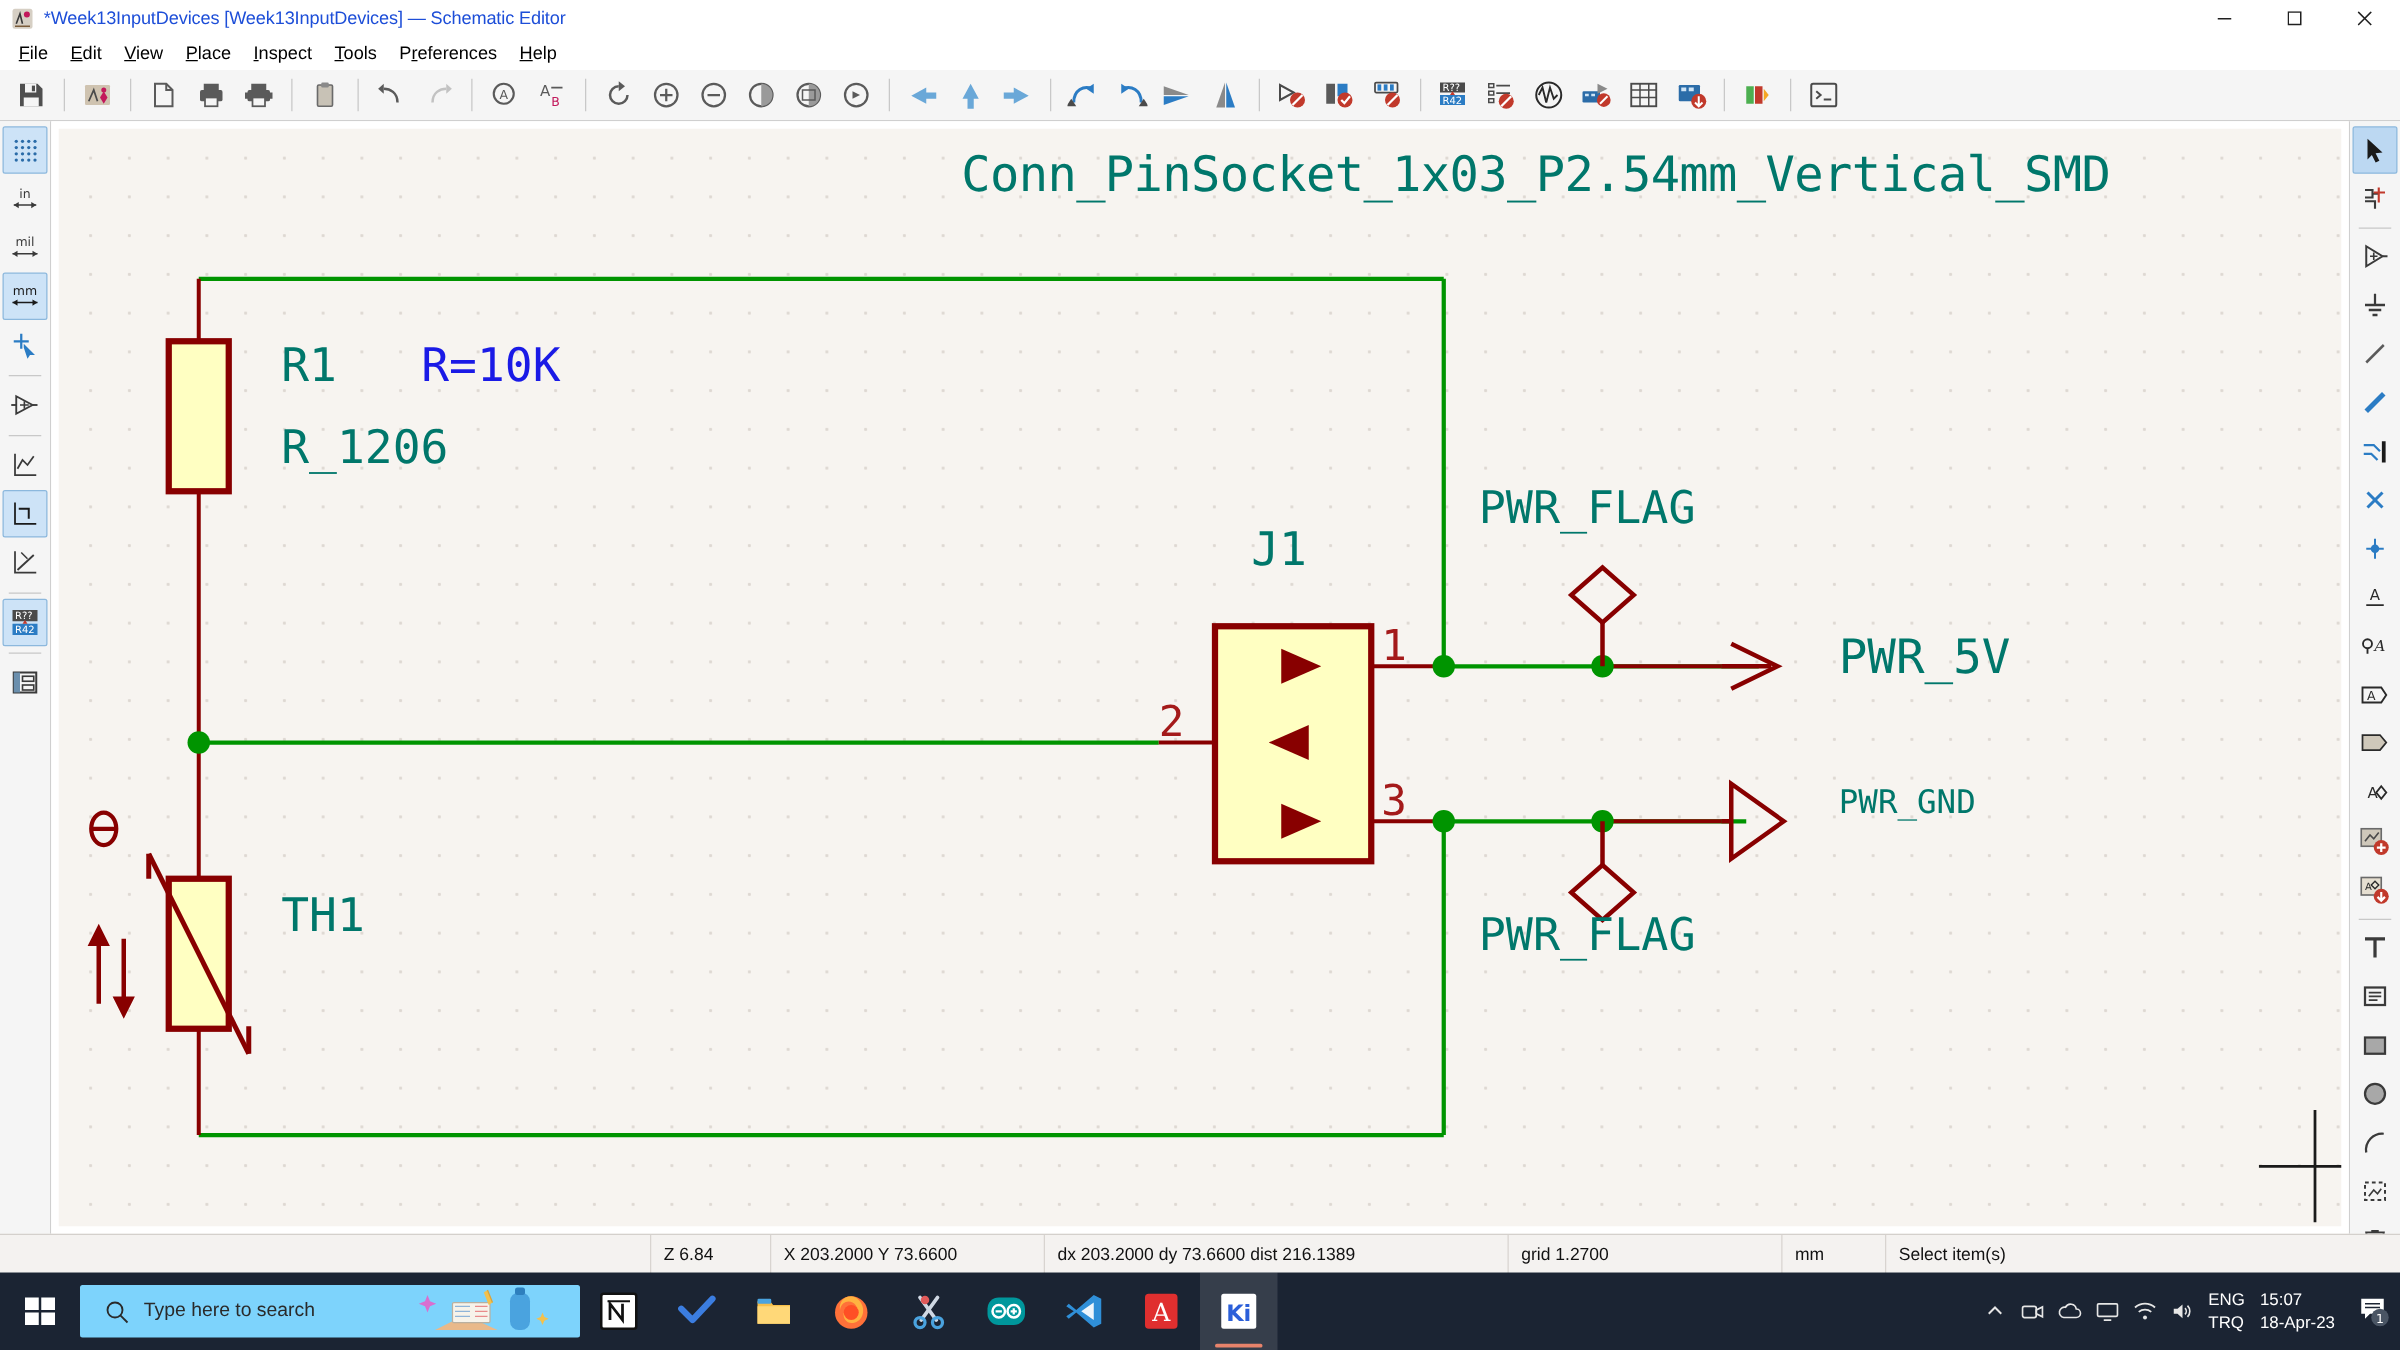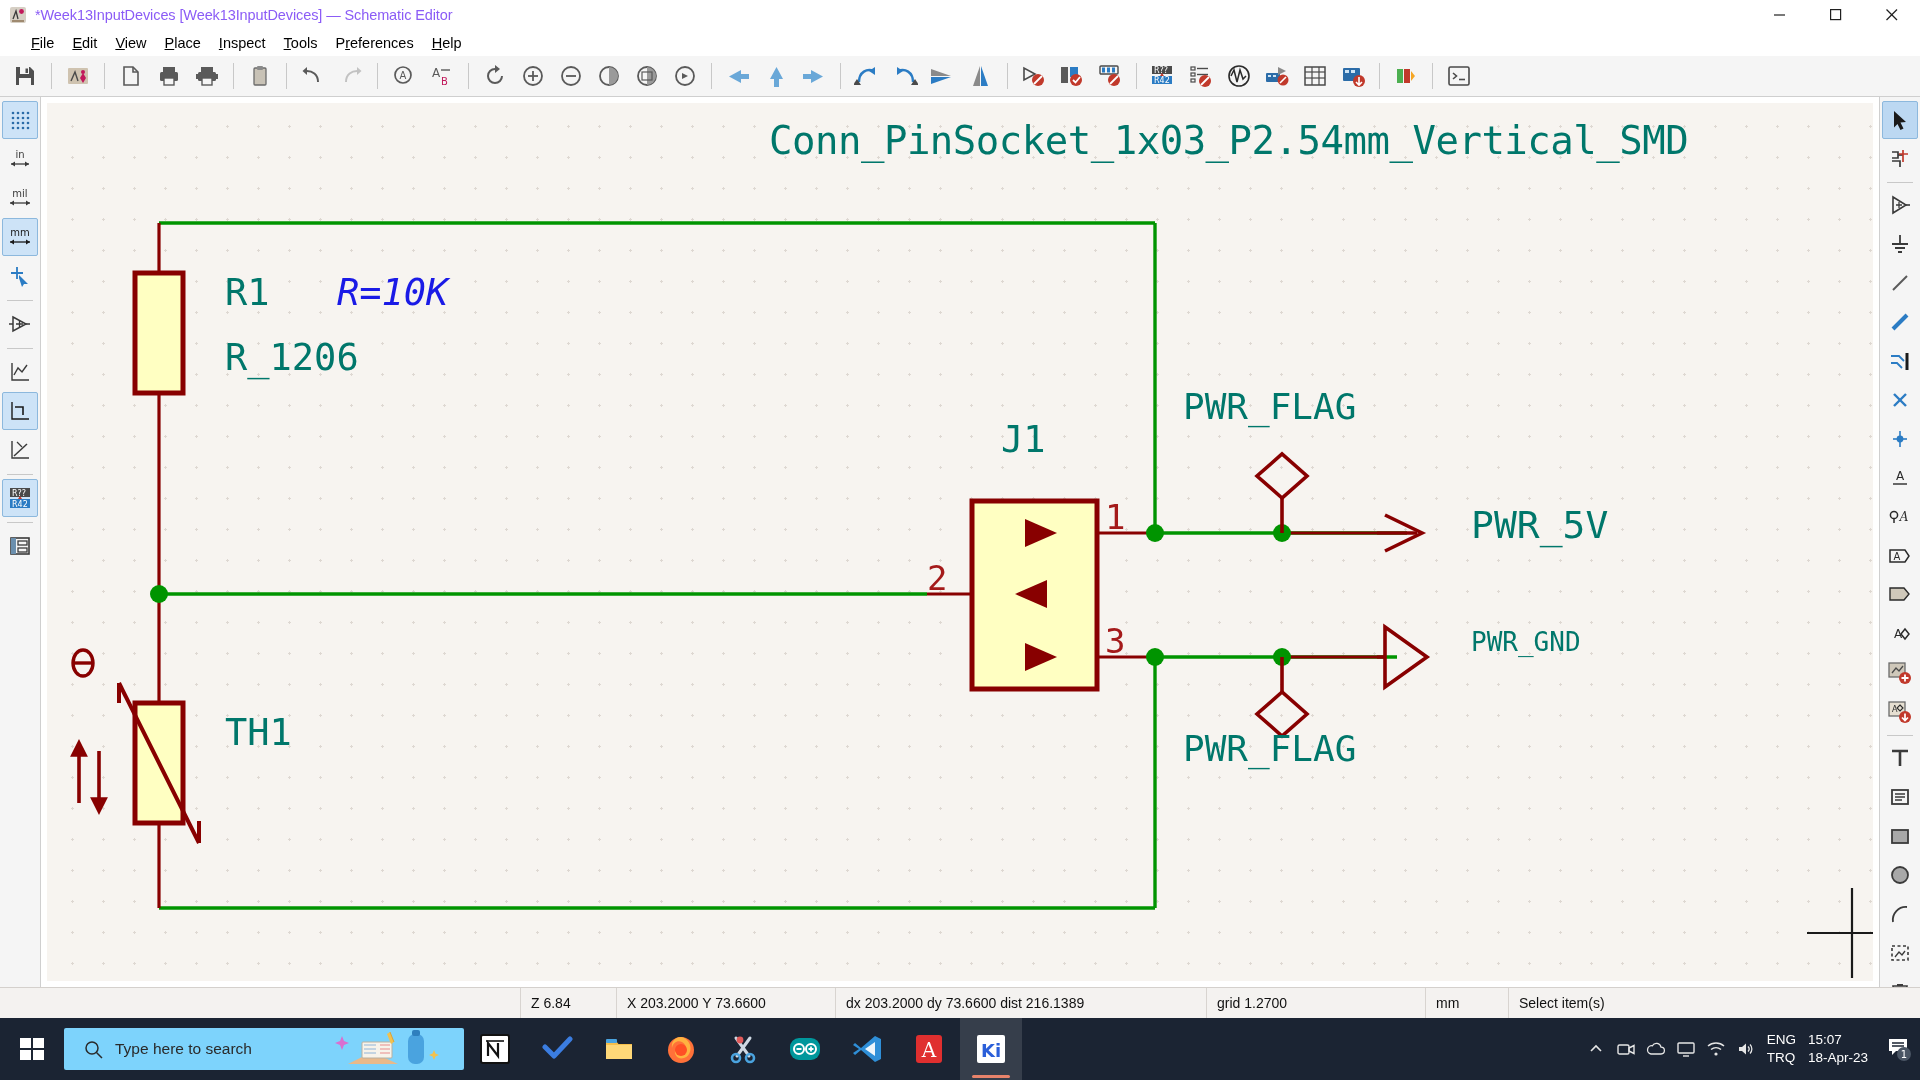--- a/index.html
+++ b/index.html
@@ -14,33 +14,33 @@
   .titlebar {
     position: absolute; top: 0; left: 0; width: 1920px; height: 30px;
     background: #ffffff; display: flex; align-items: center;
     border-bottom: 0px solid #e3e3e3;
   }
   .titlebar .tb-icon {
     width: 18px; height: 18px; margin-left: 9px; margin-right: 8px;
     position: relative; flex: none;
   }
   .titlebar .tb-title {
-    font-size: 14.5px; color: #8b5cf6; letter-spacing: -0.1px;
+    font-size: 14.5px; color: #1d4ed8; letter-spacing: -0.1px;
     white-space: nowrap;
   }
   .winbtns { position: absolute; right: 0; top: 0; height: 30px; display: flex; }
   .winbtn {
     width: 56px; height: 30px; display: flex; align-items: center; justify-content: center;
     color: #202020; font-size: 13px;
   }
 
   
   .menubar {
     position: absolute; top: 30px; left: 0; width: 1920px; height: 26px;
-    background: #ffffff; display: flex; align-items: center; padding-left: 22px;
+    background: #ffffff; display: flex; align-items: center; padding-left: 6px;
   }
   .menuitem {
     font-size: 14.5px; color: #000; padding: 3px 9px; white-space: nowrap;
   }
   .menuitem u { text-decoration: underline; }
 
   
   .toolbar {
     position: absolute; top: 56px; left: 0; width: 1920px; height: 41px;
     background: #f5f5f5; border-bottom: 1px solid #cfcfcf;
@@ -127,21 +127,21 @@
   .trayicon { width: 30px; height: 62px; display: flex; align-items: center; justify-content: center; }
   .clock { color: #fff; font-size: 13.5px; line-height: 1.35; text-align: left;
            padding: 0 10px 0 6px; display: flex; gap: 12px; }
   .clock .col { display: flex; flex-direction: column; }
   .notif { width: 42px; height: 62px; display: flex; align-items: center; justify-content: center; position: relative; }
 
   
   .sch-text { position: absolute; white-space: nowrap;
               font-family: "DejaVu Sans Mono", monospace; }
   .t-teal { color: #00776b; }
-  .t-blue { color: #1a1ae6; font-style: italic; }
+  .t-blue { color: #1a1ae6; }
   .t-red  { color: #a41a1a; }
 </style>
 </head>
 <body>
 
 <div id="app">
 
   <div class="titlebar">
     <div class="tb-icon">
       <svg width="18" height="18" viewBox="0 0 18 18">

